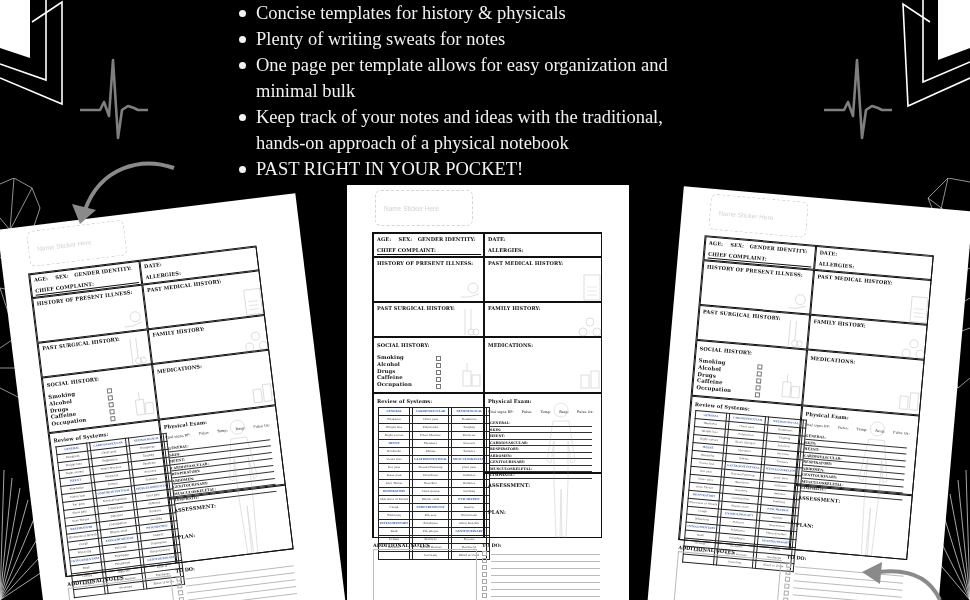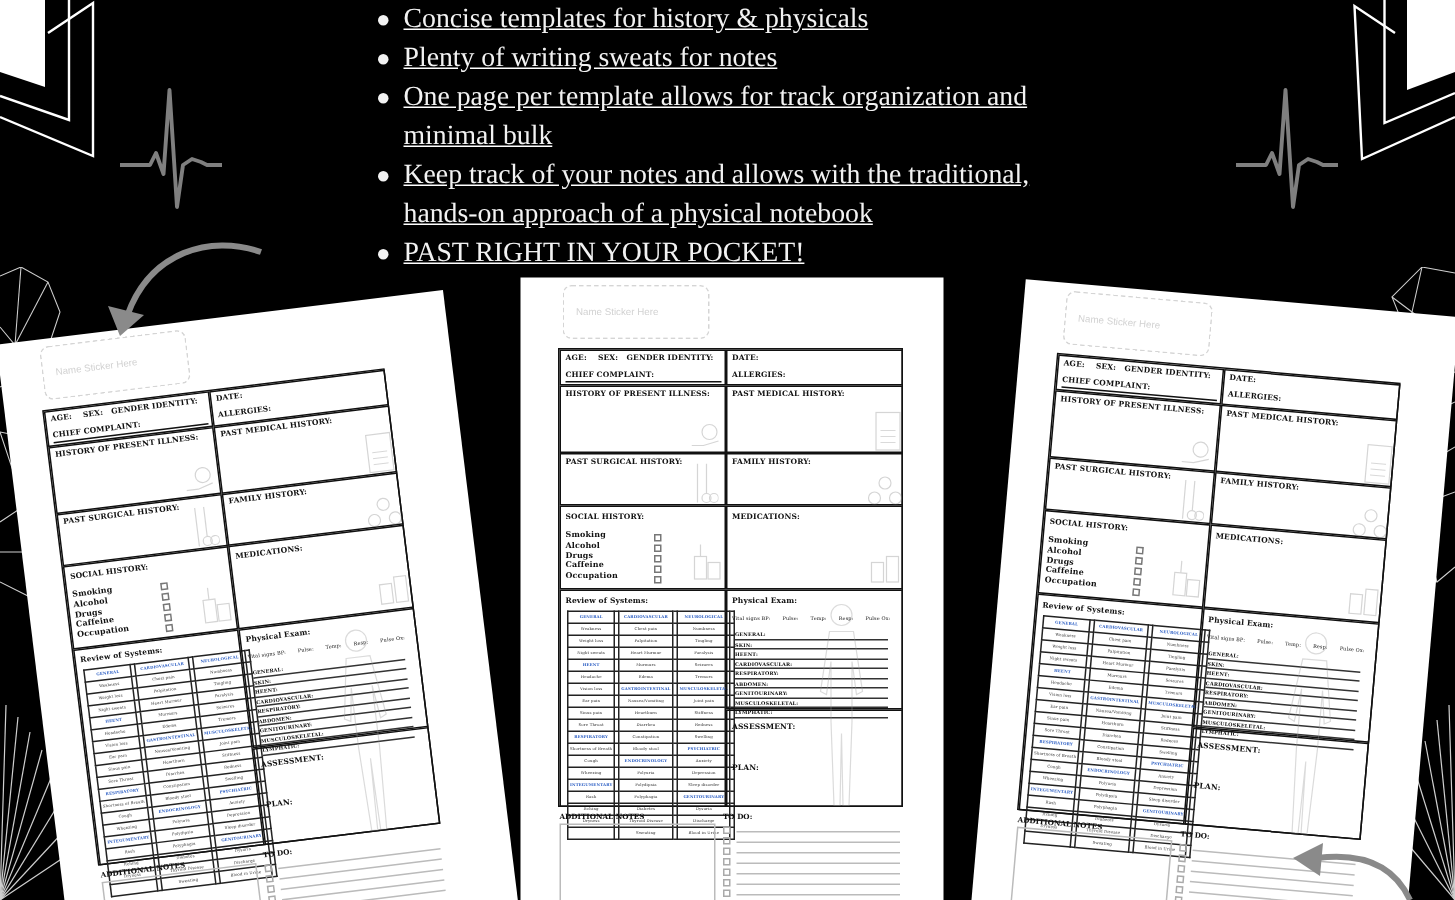--- a/index.html
+++ b/index.html
@@ -1,20 +1,20 @@
 <!DOCTYPE html>
 <html><head>
 <meta charset="utf-8">
 <style>
   * { box-sizing: border-box; margin: 0; padding: 0; }
   html, body { width: 970px; height: 600px; overflow: hidden; background: #000; }
   body { position: relative; font-family: "DejaVu Serif", serif; color: #fff; }
 
   
-  .features { position: absolute; left: 249px; top: 0; width: 480px; text-decoration: underline; }
+  .features { position: absolute; left: 236px; top: 0; width: 480px; }
   .features li { list-style: none; position: relative; padding-left: 20px; font-family: "Liberation Serif", serif; font-size: 18.5px; line-height: 26px; color: #f2f2f2; }
   .features li::before { content: ""; position: absolute; left: 3px; top: 10px; width: 7px; height: 7px; border-radius: 50%; background: #f2f2f2; }
 
   
   .deco { position: absolute; }
 
   
   .sheet { position: absolute; background: #fff; color: #111; font-family: "DejaVu Serif", serif; overflow: hidden; }
   .sheet.center { left: 347px; top: 185px; width: 282px; height: 415px; }
   .sheet.left { left: 22px; top: 210px; width: 300px; height: 420px; transform: rotate(-7deg); transform-origin: 50% 50%; }
@@ -113,22 +113,22 @@
     <line x1="50" y1="130" x2="30" y2="24"></line>
       <line x1="50" y1="130" x2="22" y2="40"></line>
     <line x1="50" y1="130" x2="14" y2="58"></line>
       <line x1="50" y1="130" x2="6" y2="78"></line>
   </g>
 </svg>
 
 <ul class="features">
   <li>Concise templates for history  &amp; physicals</li>
   <li>Plenty of writing sweats for notes</li>
-  <li>One page per template allows for track organization and minimal bulk</li>
-  <li>Keep track of your notes and allows with the traditional, hands-on approach of a physical notebook</li>
+  <li>One page per template allows for easy organization and minimal bulk</li>
+  <li>Keep track of your notes and ideas with the traditional, hands-on approach of a physical notebook</li>
   <li>PAST RIGHT IN YOUR POCKET!</li>
 </ul>
 
 <div class="sheet left">
   <div class="sticker">Name Sticker Here</div>
   <div class="form">
     <div class="cell" style="left:0;top:0;width:111px;height:24px;">
       <span class="lbl"><span>AGE:</span>&nbsp;&nbsp;&nbsp; <span>SEX:</span>&nbsp;&nbsp; <span>GENDER IDENTITY:</span></span>
       <span class="lbl" style="margin-top:4px;border-bottom:0.8px solid #111;width:104px;">CHIEF COMPLAINT:</span>
     </div>

